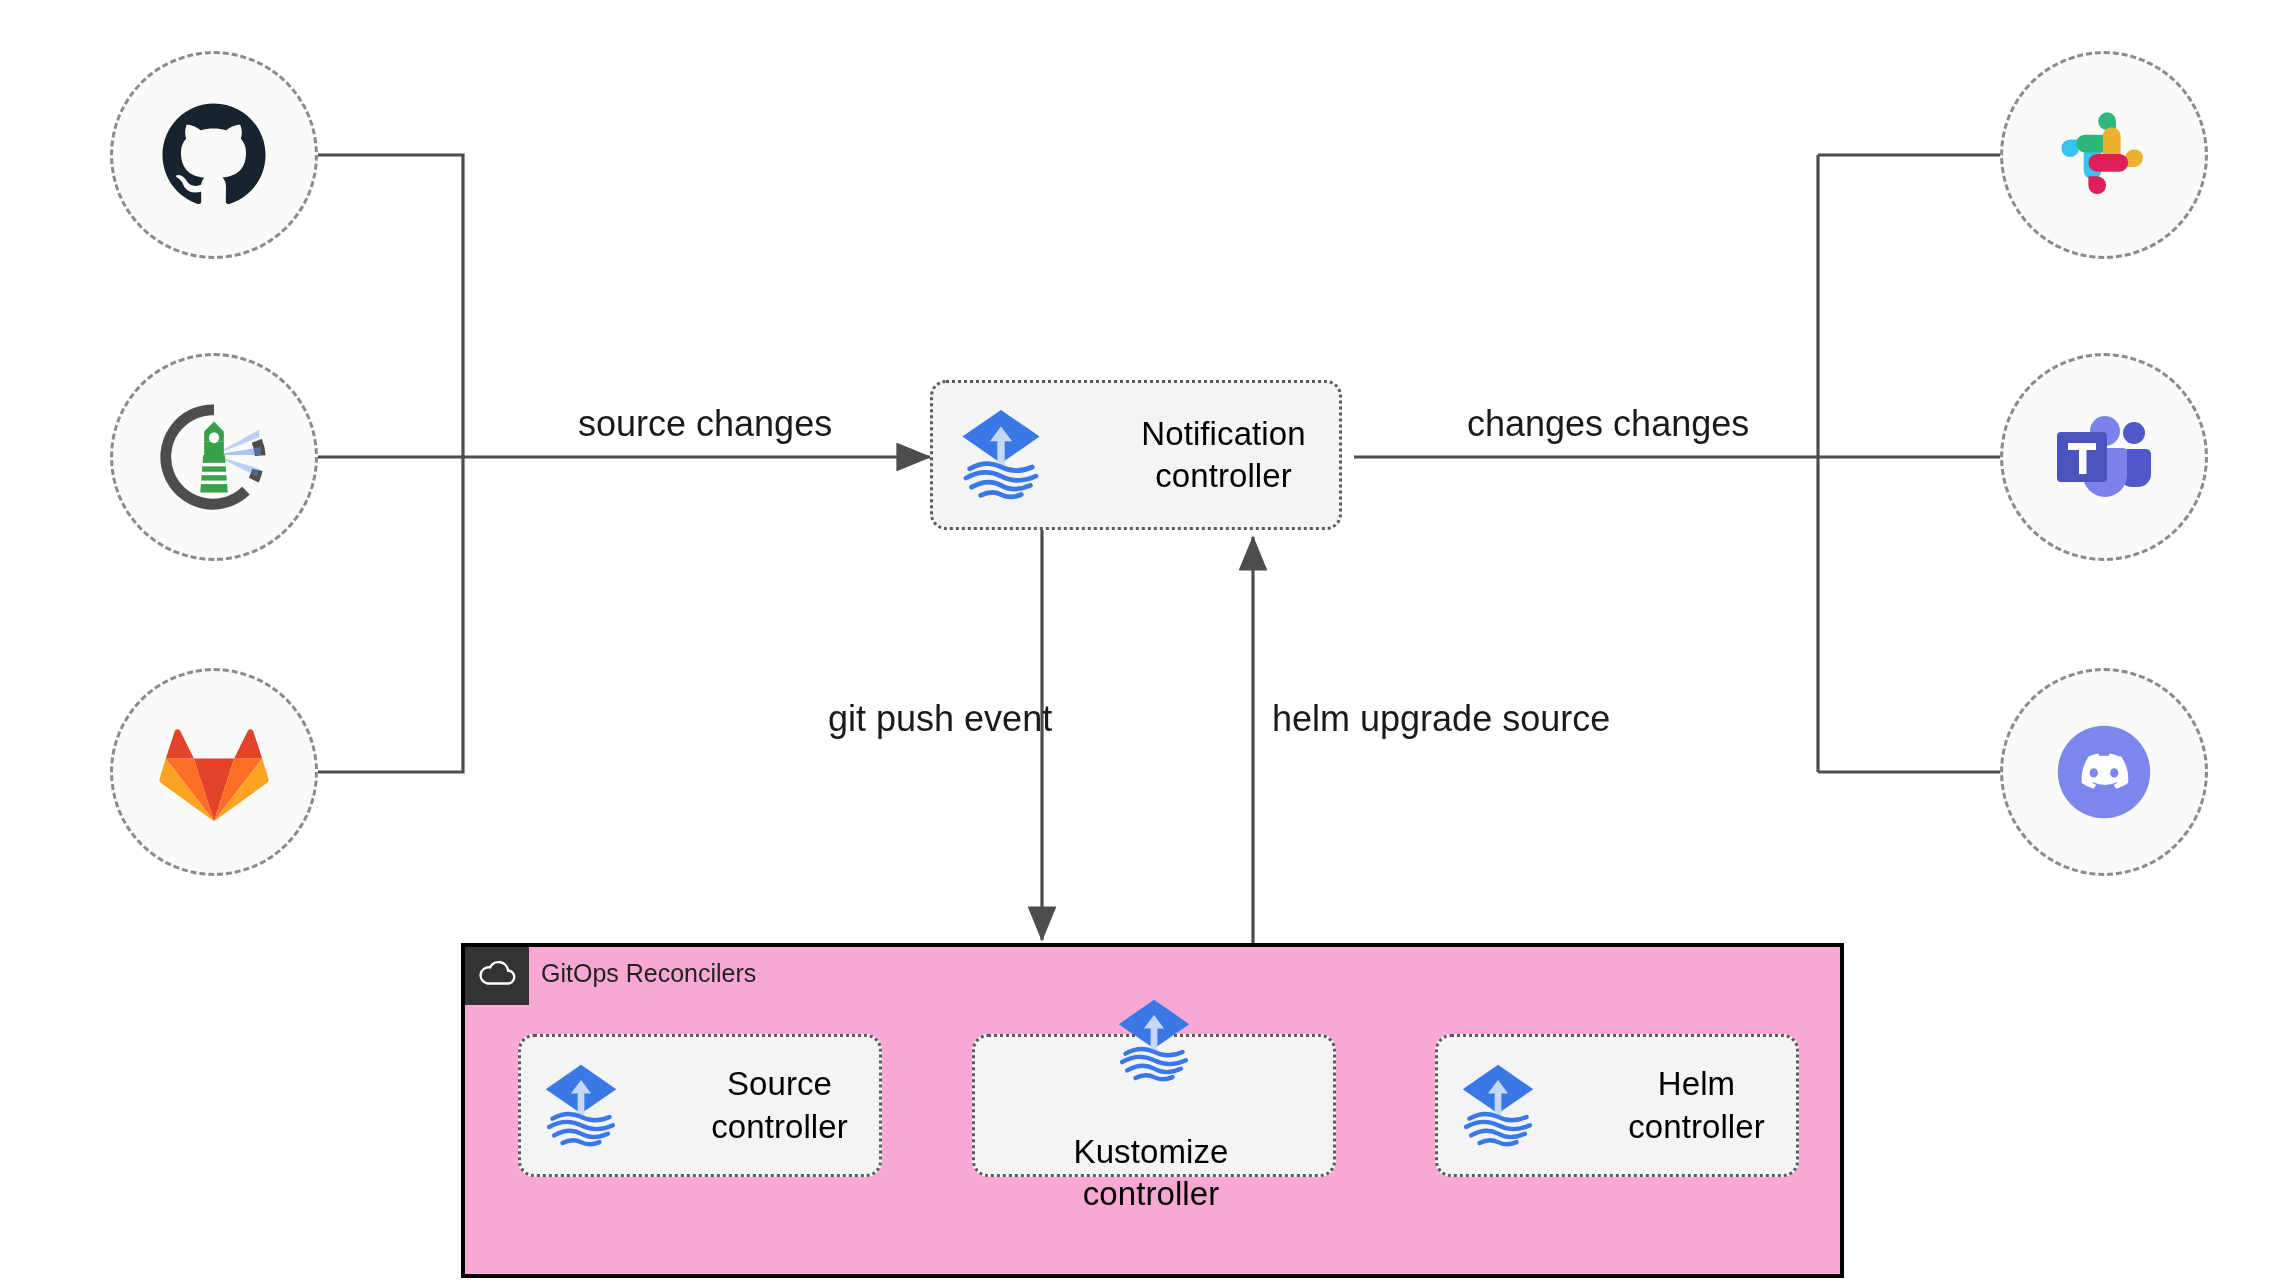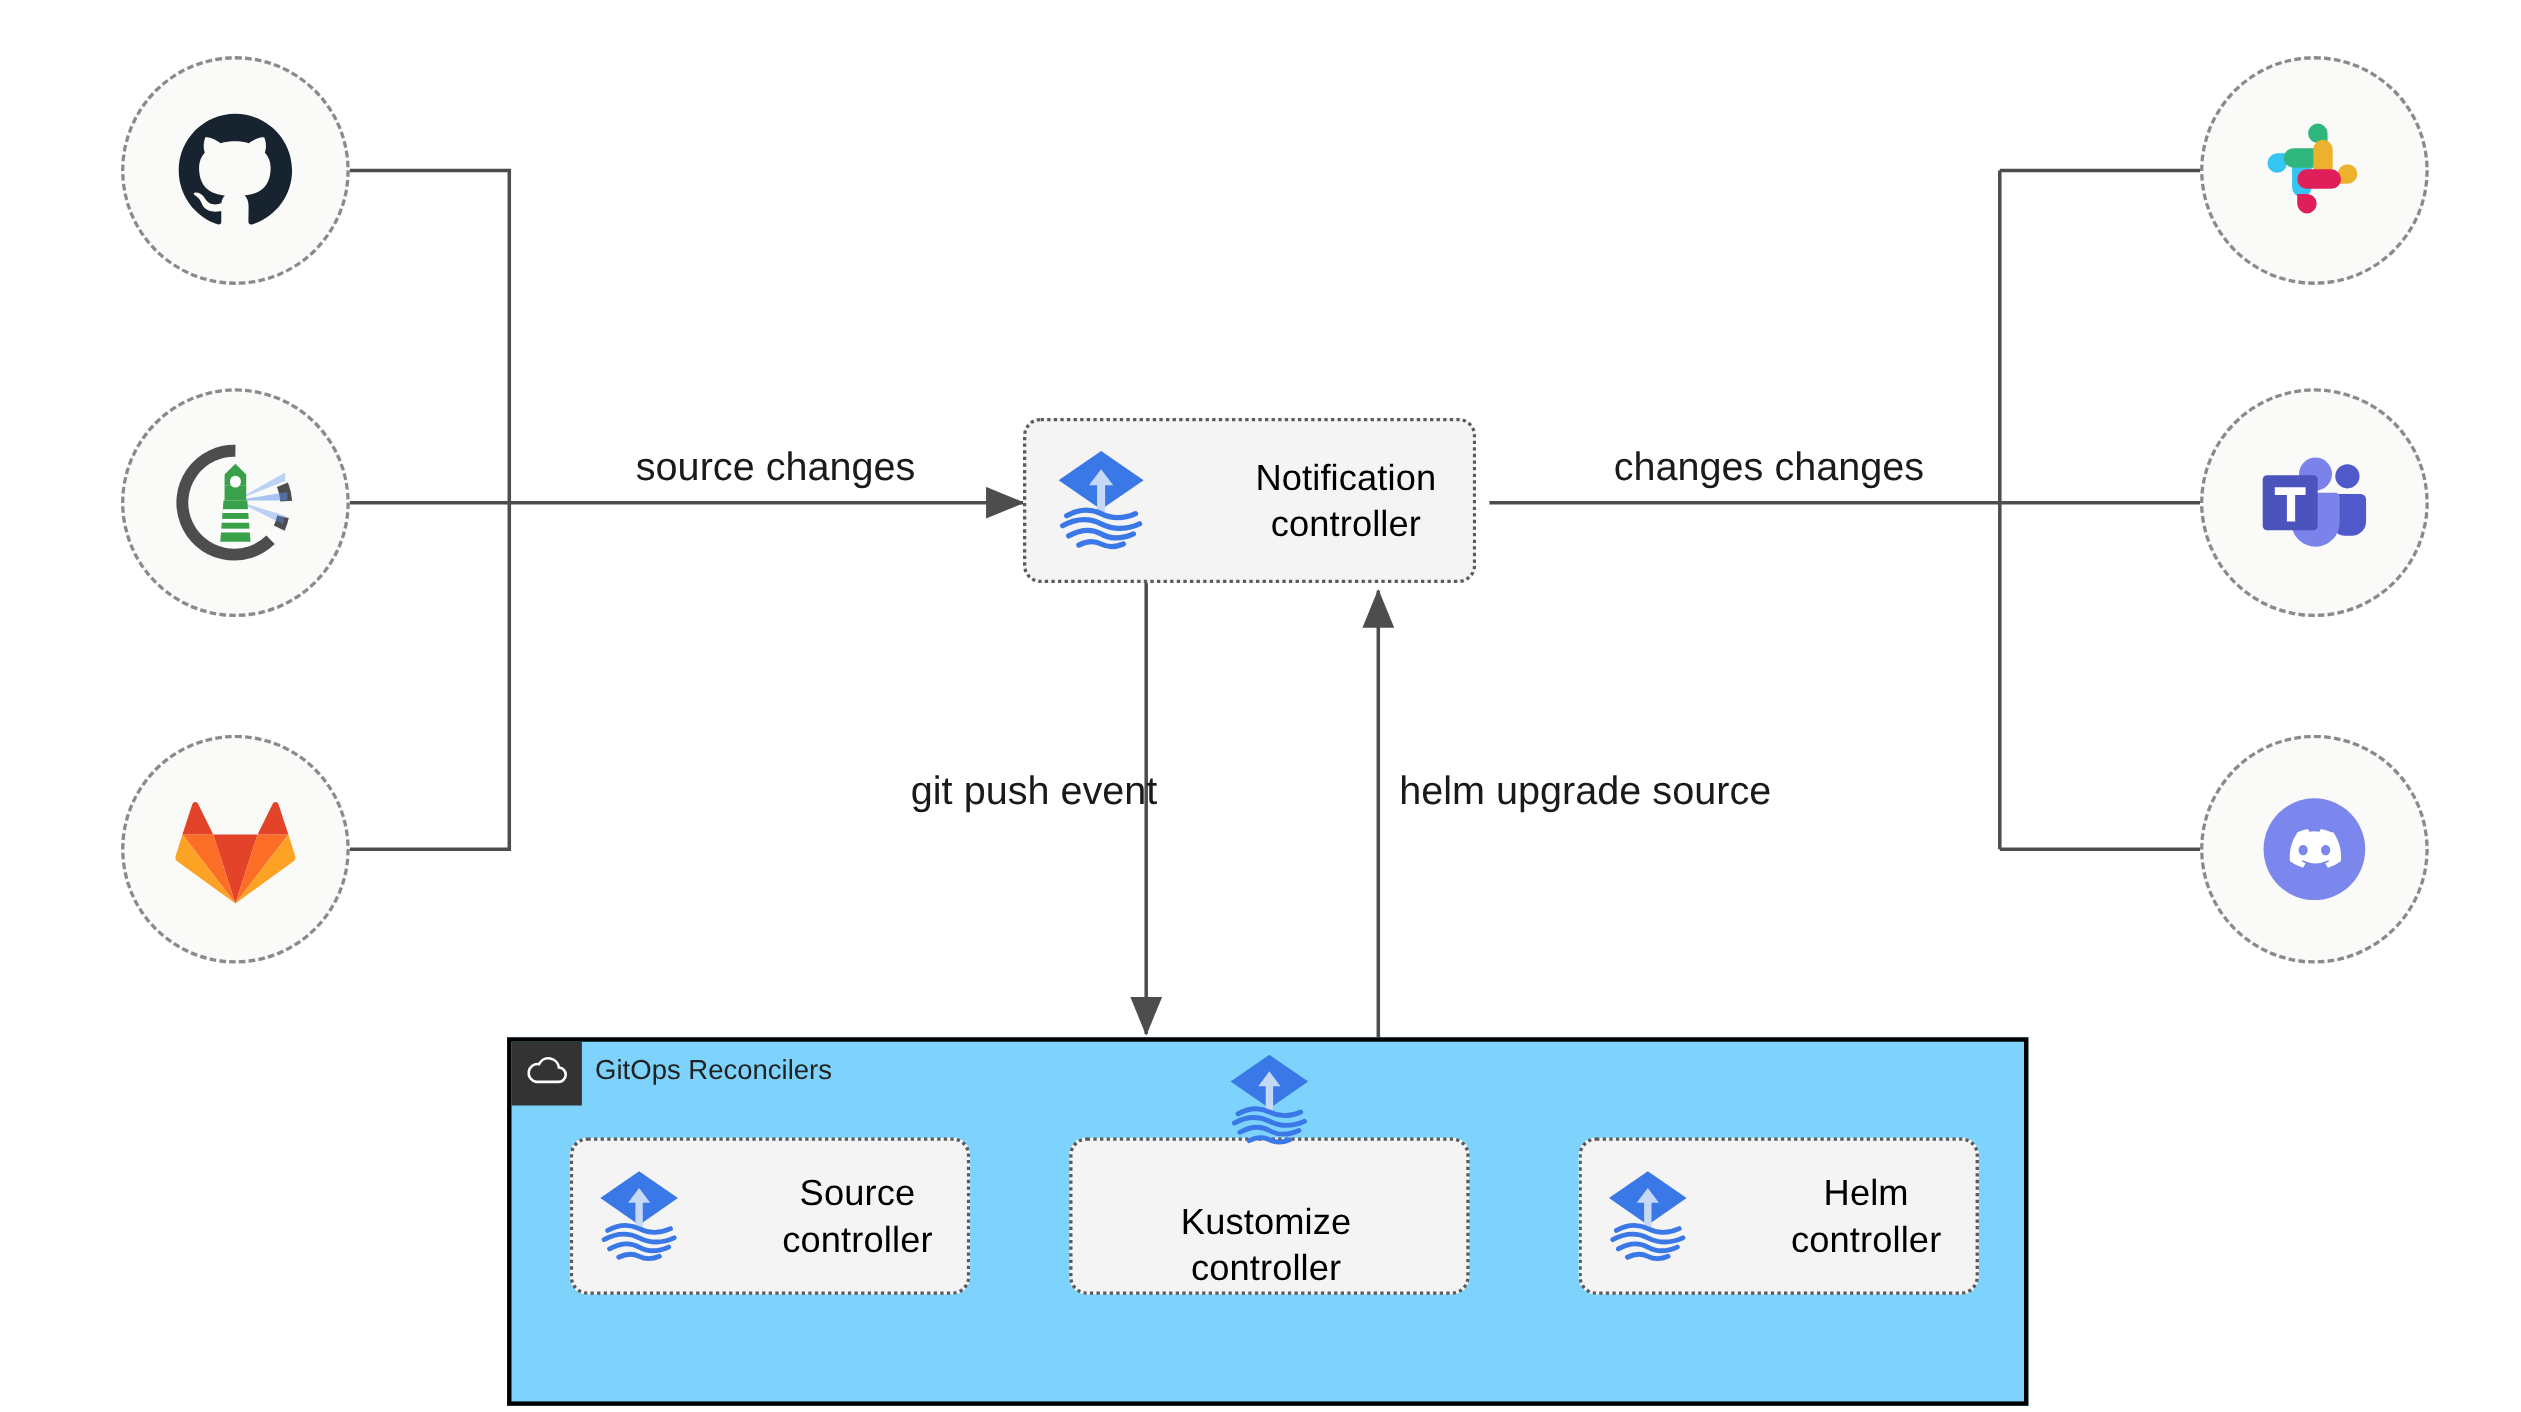--- a/index.html
+++ b/index.html
@@ -37,21 +37,21 @@
 
   
   .ctl-box {
     position: absolute;
     background: #f4f4f4;
     border: 3px dotted #5a5a5a;
     border-radius: 16px;
     box-sizing: border-box;
     display: flex;
     align-items: center;
-    justify-content: flex-end;
+    justify-content: center;
     gap: 45px;
   }
   .ctl-icon {
     flex: 0 0 auto;
     display: flex;
     align-items: center;
     justify-content: center;
   }
   .ctl-label {
     flex: 1 1 auto;
@@ -65,21 +65,21 @@
   .ctl-label .ln { display: block; }
 
   
   #gitops-container {
     position: absolute;
     left: 461px;
     top: 943px;
     width: 1383px;
     height: 335px;
     border: 4px solid #000000;
-    background: #7dd3fc;
+    background: #f9a8d4;
     box-sizing: border-box;
   }
   #gitops-tab {
     position: absolute;
     left: 0px;
     top: 0px;
     width: 64px;
     height: 58px;
     background: #333333;
     display: flex;

